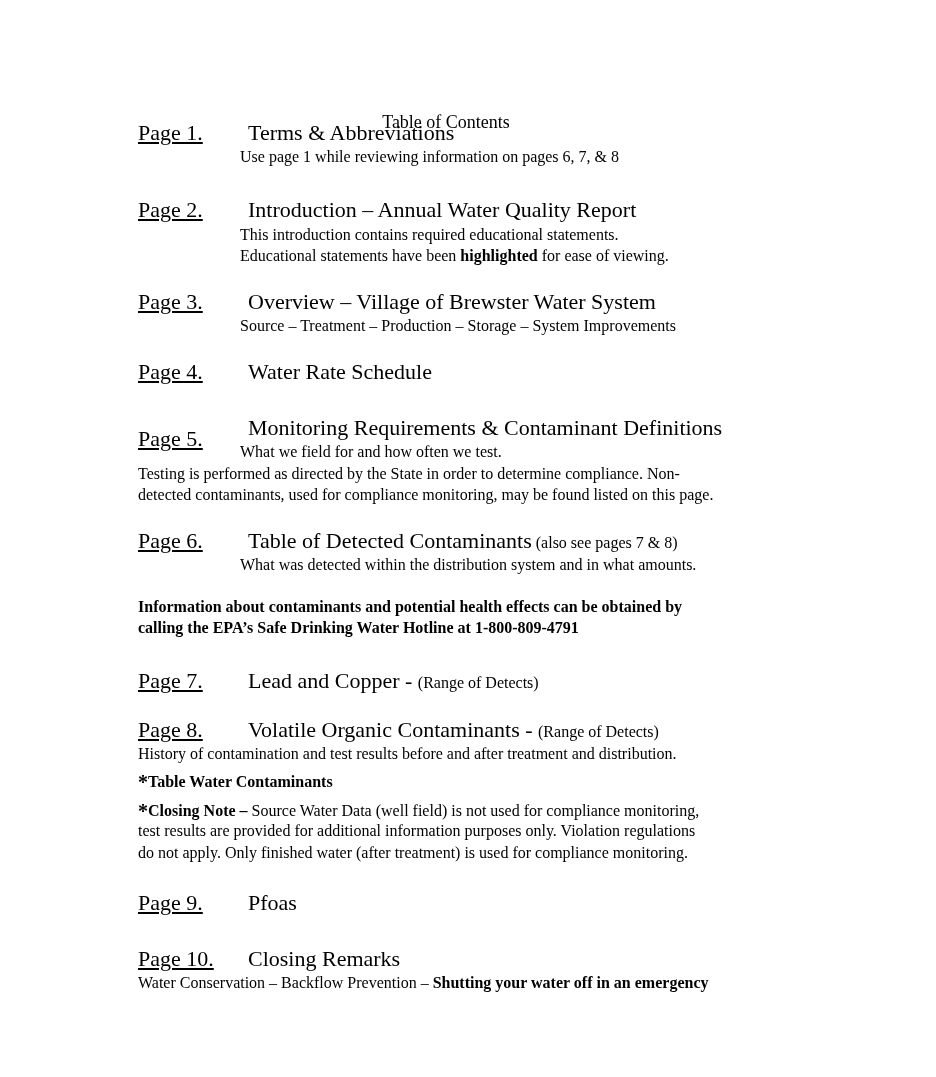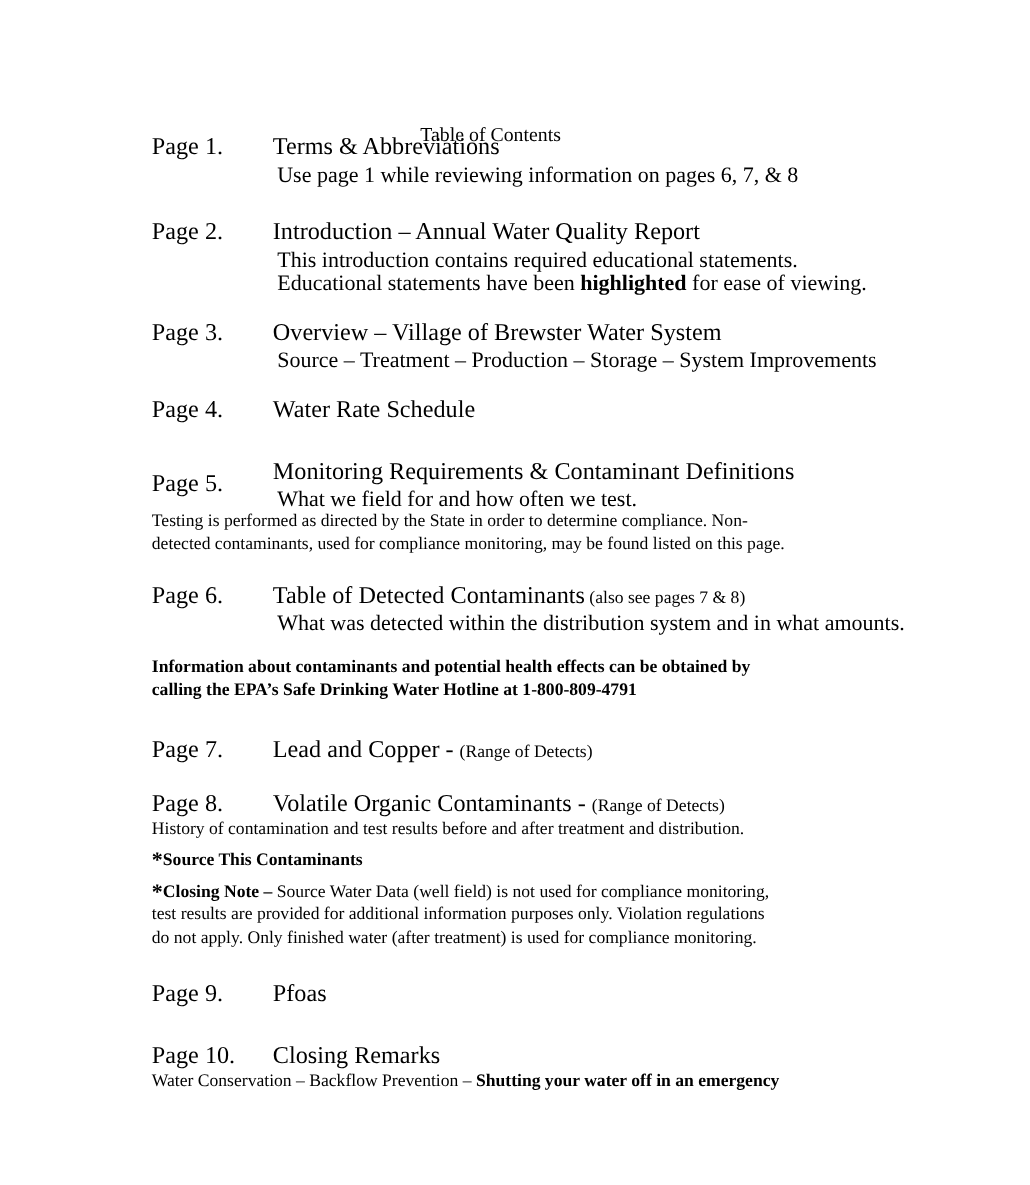--- a/index.html
+++ b/index.html
@@ -1,22 +1,22 @@
 <!DOCTYPE html>
 <html><head>
 <meta charset="utf-8">
 <style>
   html, body { margin: 0; padding: 0; background: #ffffff; }
   body { width: 936px; height: 1077px; position: relative; overflow: hidden;
          font-family: "Liberation Serif", "DejaVu Serif", serif; color: #000; }
   .abs { position: absolute; white-space: nowrap; }
   .title { left: 0; width: 892px; text-align: center; top: 64px; font-size: 18px; margin-top: 48px; }
-  .pg { left: 138px; font-size: 22px; }
+  .pg { left: 138px; font-size: 22px; text-decoration: underline; }
   .head { left: 248px; font-size: 22px; }
-  .sub { left: 252px; font-size: 20px; }
+  .sub { left: 240px; font-size: 16px; }
   .full { left: 138px; font-size: 16px; text-align: center; }
   .small { font-size: 16px; font-family: Liberation Serif, serif; }
   .b { font-weight: bold; }
   .star { font-size: 20px; vertical-align: -2px; font-weight: bold; }
 </style>
 </head>
 <body>
 
 <div>
   <div class="abs title">Table of Contents</div>
@@ -50,21 +50,21 @@
   <div class="abs full b" style="top:598px">Information about contaminants and potential health effects can be obtained by</div>
   <div class="abs full b" style="top:619px">calling the EPA’s Safe Drinking Water Hotline at 1-800-809-4791</div>
 
   <div class="abs pg" style="top:668px">Page 7.</div>
   <div class="abs head" style="top:668px"><span>Lead and Copper - </span><span class="small">(Range of Detects)</span></div>
 
   <div class="abs pg" style="top:717px">Page 8.</div>
   <div class="abs head" style="top:717px"><span>Volatile Organic Contaminants - </span><span class="small">(Range of Detects)</span></div>
   <div class="abs full" style="top:745px">History of contamination and test results before and after treatment and distribution.</div>
 
-  <div class="abs full b" style="top:771px"><span class="star">*</span><span>Source This Contaminants</span></div>
+  <div class="abs full b" style="top:771px"><span class="star">*</span><span>Table Water Contaminants</span></div>
 
   <div class="abs full" style="top:800px"><span class="star">*</span><span class="b">Closing Note –</span><span> Source Water Data (well field) is not used for compliance monitoring,</span></div>
   <div class="abs full" style="top:822px">test results are provided for additional information purposes only. Violation regulations</div>
   <div class="abs full" style="top:844px">do not apply. Only finished water (after treatment) is used for compliance monitoring.</div>
 
   <div class="abs pg" style="top:890px">Page 9.</div>
   <div class="abs head" style="top:890px">Pfoas</div>
 
   <div class="abs pg" style="top:946px">Page 10.</div>
   <div class="abs head" style="top:946px">Closing Remarks</div>

